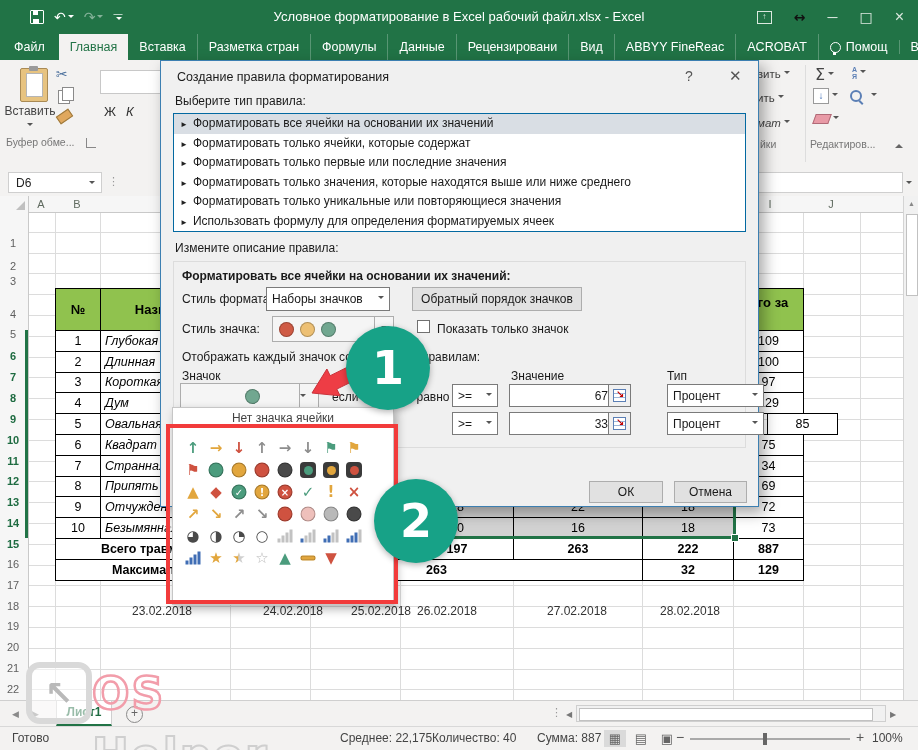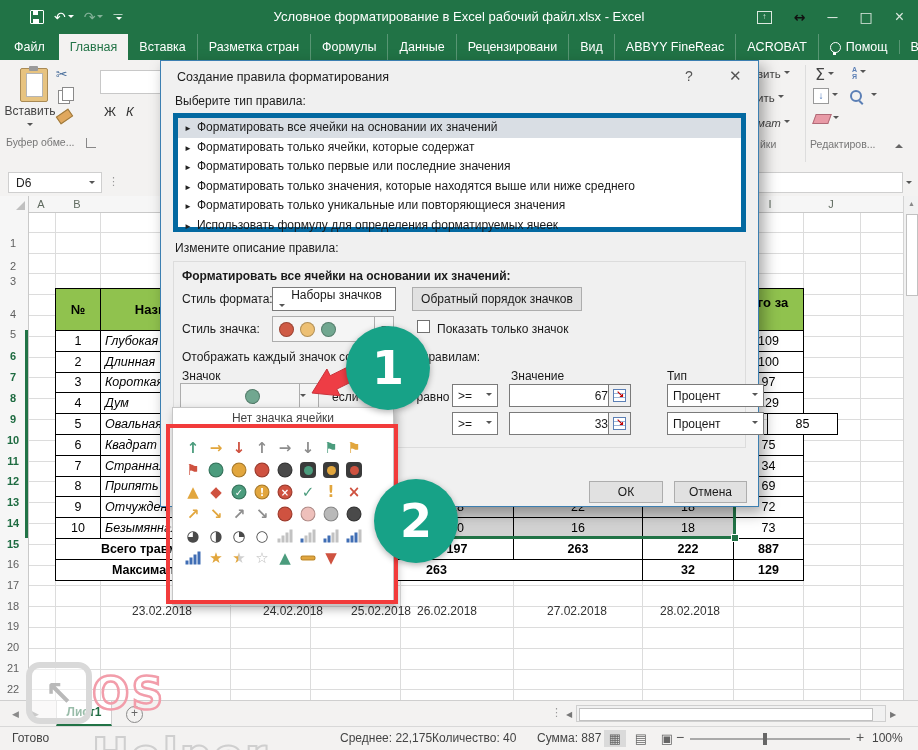--- a/index.html
+++ b/index.html
@@ -78,21 +78,21 @@
   
   .vscroll{position:absolute;left:903px;top:196px;width:15px;height:504px;background:#f1f1f1;border-left:1px solid #d4d4d4;box-sizing:border-box;}
   .vthumb{position:absolute;left:2px;top:18px;width:10px;height:80px;background:#fff;border:1px solid #c1c1c1;}
   .varrow{position:absolute;left:4px;font-size:7px;color:#888;}
   
   .dialog{position:absolute;left:160px;top:60px;width:597px;height:445px;background:#f0f0f0;border:1px solid #3c7fb1;box-shadow:5px 6px 14px rgba(0,0,0,.35);z-index:10;font-size:12px;color:#1a1a1a;}
   .dlg-title{position:absolute;left:16px;top:9px;font-size:12.5px;}
   .dlg-help{position:absolute;left:524px;top:7px;font-size:14px;color:#555;}
   .dlg-close{position:absolute;left:568px;top:6px;font-size:15px;color:#555;}
   .dlg-label{position:absolute;font-size:12px;color:#1a1a1a;}
-  .rulelist{position:absolute;left:12px;top:52px;width:573px;height:119px;background:#fff;border:5px solid #0369a1;box-sizing:border-box;}
+  .rulelist{position:absolute;left:12px;top:52px;width:573px;height:119px;background:#fff;border:1px solid #0369a1;box-sizing:border-box;}
   .ruleitem{height:19.5px;line-height:19.5px;padding-left:6px;font-size:12px;color:#1a1a1a;white-space:nowrap;overflow:hidden;}
   .ruleitem.sel{background:#d9dee4;}
   .ruleitem .arr{font-size:8px;margin-right:5px;color:#222;}
   .groupbox{position:absolute;left:12px;top:200px;width:573px;height:187px;border:1px solid #dcdcdc;background:#f0f0f0;box-sizing:border-box;}
   .gb-title{position:absolute;left:8px;top:7px;font-weight:bold;}
   .combo{position:absolute;background:#fff;border:1px solid #7a7a7a;box-sizing:border-box;display:flex;align-items:center;font-size:12px;}
   .combo .txt{flex:1;padding-left:5px;overflow:hidden;white-space:nowrap;}
   .combo .arrzone{width:17px;align-self:stretch;display:flex;align-items:center;justify-content:center;}
   .btn{position:absolute;background:#e1e1e1;border:1px solid #adadad;box-sizing:border-box;text-align:center;font-size:12px;color:#1a1a1a;display:flex;align-items:center;justify-content:center;}
   .iconcombo{position:absolute;background:#f5f5f5;border:1px solid #adadad;box-sizing:border-box;display:flex;align-items:center;}
@@ -401,21 +401,21 @@
         <div class="ruleitem"><span class="arr">►</span>Форматировать только первые или последние значения</div>
         <div class="ruleitem"><span class="arr">►</span>Форматировать только значения, которые находятся выше или ниже среднего</div>
         <div class="ruleitem"><span class="arr">►</span>Форматировать только уникальные или повторяющиеся значения</div>
         <div class="ruleitem"><span class="arr">►</span>Использовать формулу для определения форматируемых ячеек</div>
       </div>
     <div class="dlg-label" style="left:14px;top:180px;">Измените описание правила:</div>
 
     <div class="groupbox">
       <div class="gb-title">Форматировать все ячейки на основании их значений:</div>
       <div class="dlg-label" style="left:8px;top:30px;">Стиль формата:</div>
-      <div class="combo" style="left:98px;top:25px;width:124px;height:24px;flex-direction:column;">
+      <div class="combo" style="left:92px;top:25px;width:124px;height:24px;">
         <span class="txt">Наборы значков</span>
         <span class="arrzone">
             <span class="caret-g"></span>
           </span>
       </div>
       <div class="btn" style="left:238px;top:25px;width:170px;height:24px;">Обратный порядок значков</div>
       <div class="dlg-label" style="left:8px;top:60px;">Стиль значка:</div>
       <div class="iconcombo" style="left:98px;top:54px;width:122px;height:26px;">
         <span class="dot" id="dot0" style="background: rgb(207, 91, 69);"></span>
         <span class="dot" id="dot1" style="background: rgb(237, 192, 116);"></span>

